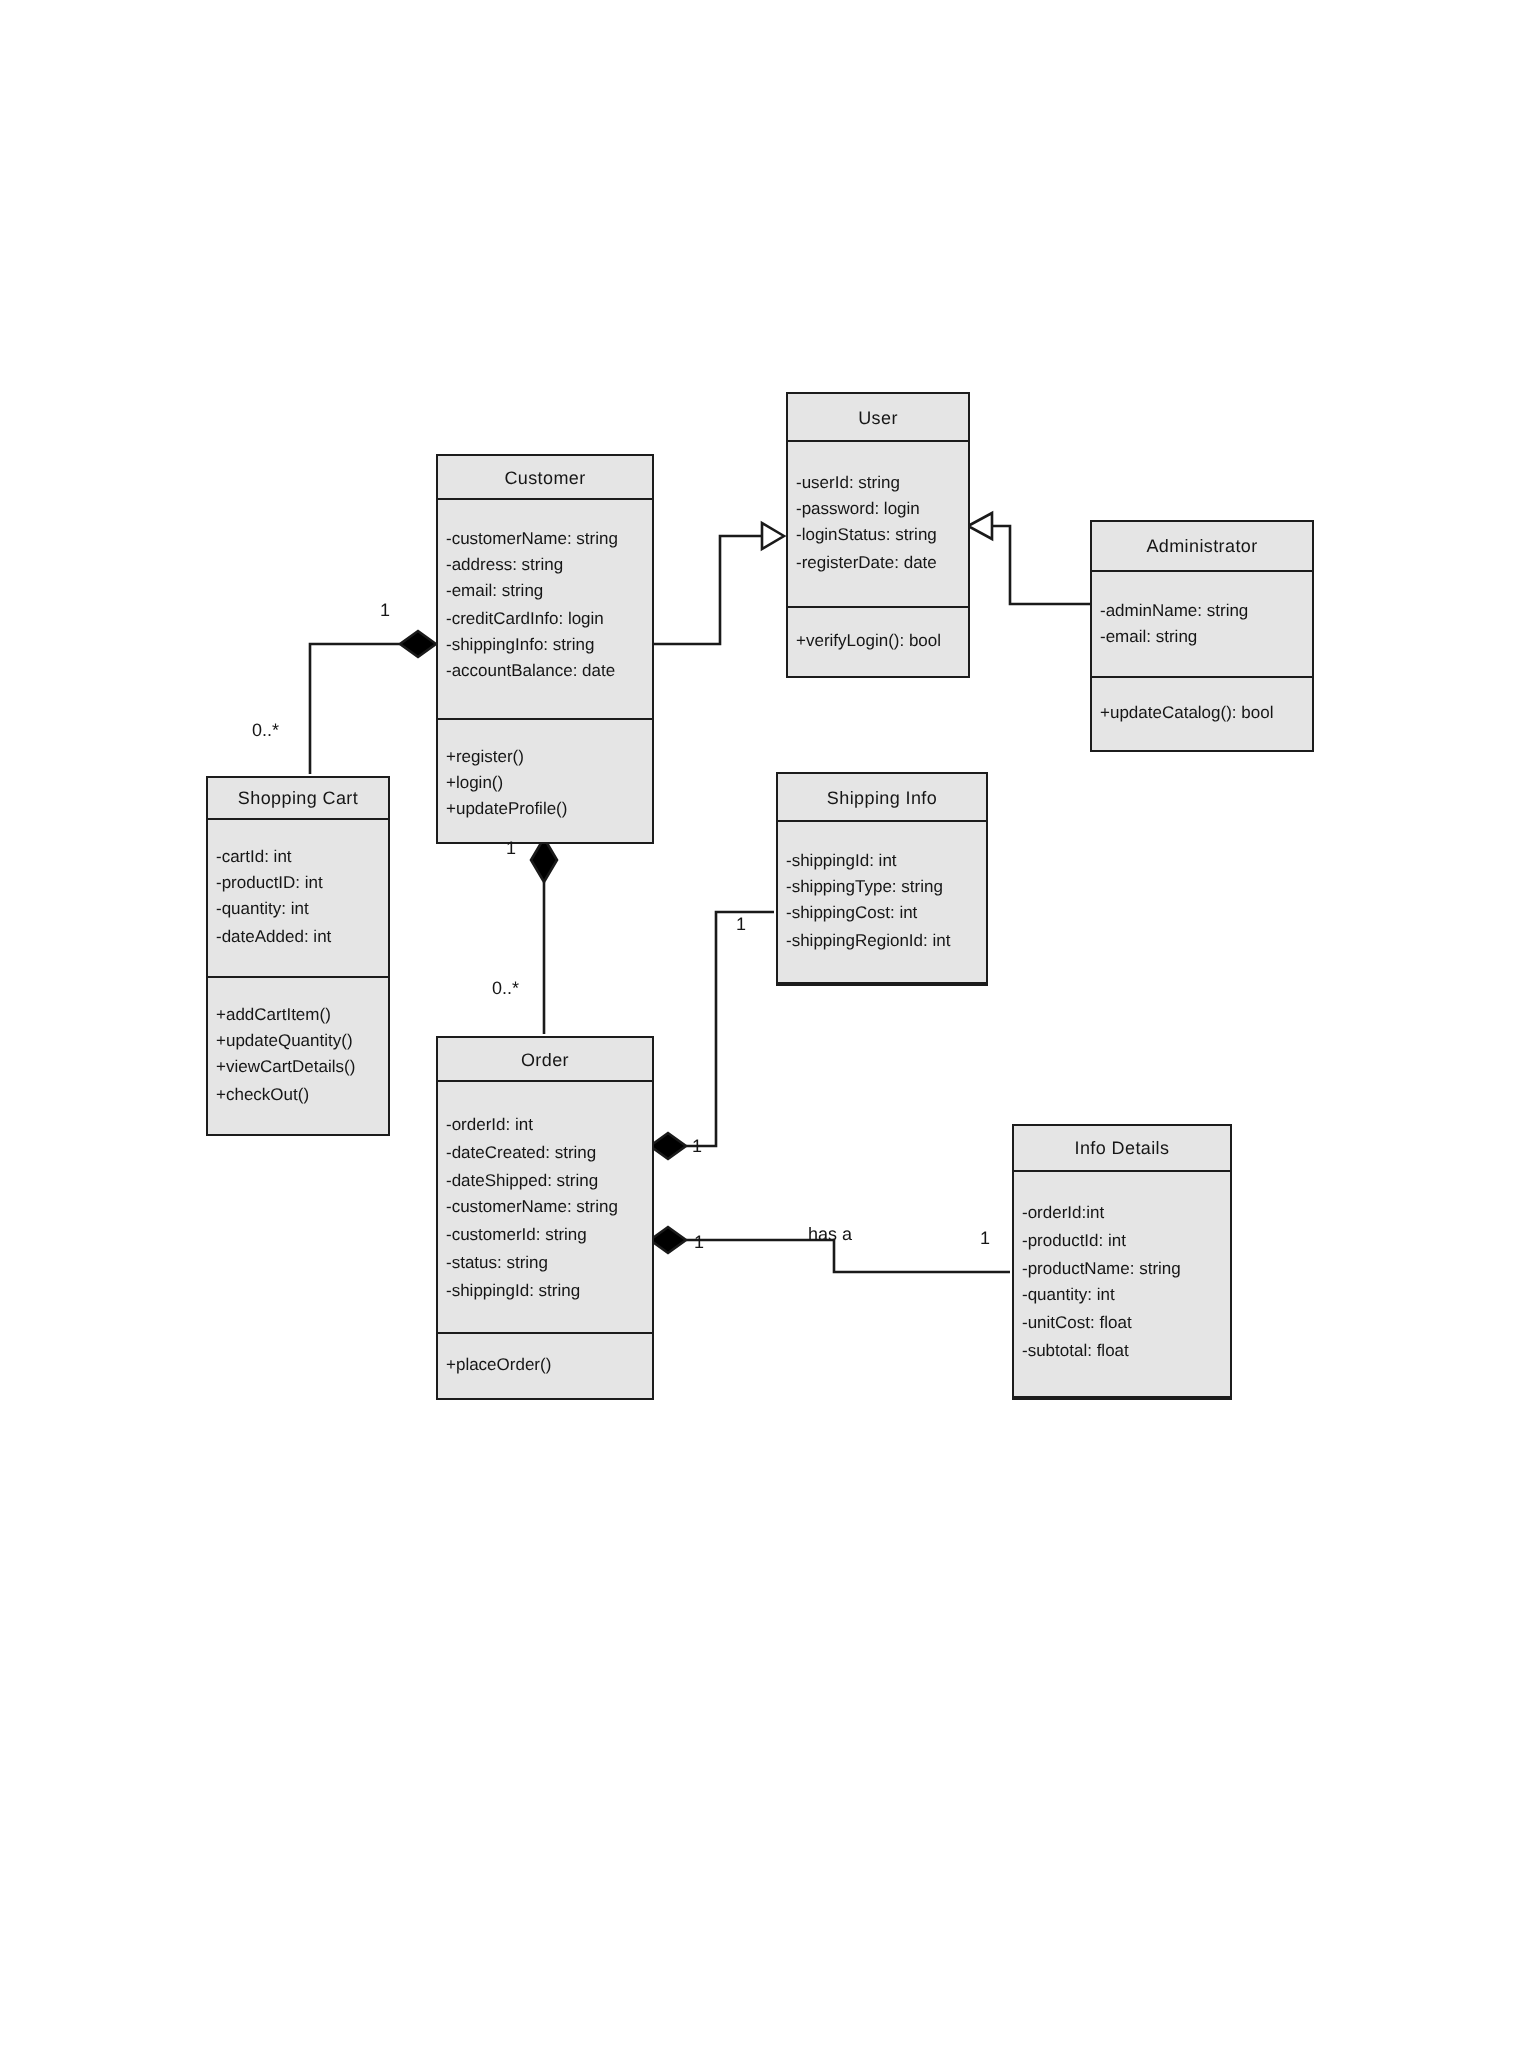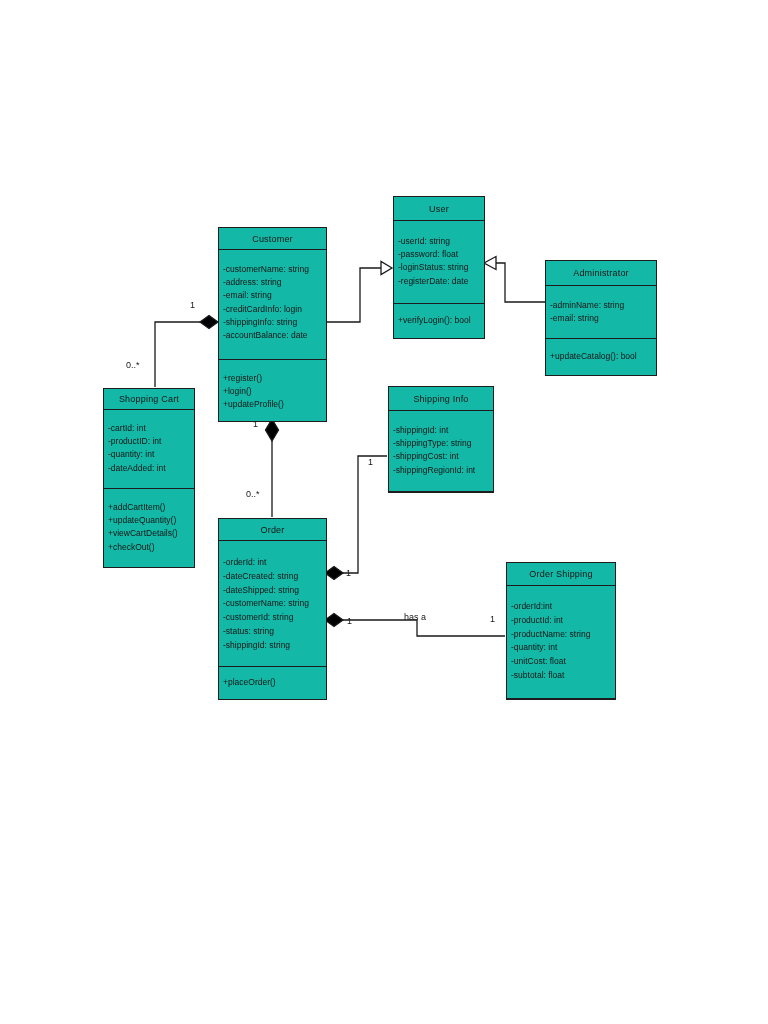--- a/index.html
+++ b/index.html
@@ -2,21 +2,21 @@
 <html><head>
 <meta charset="utf-8">
 <style>
   html,body{margin:0;padding:0;background:#ffffff;}
   .page{
     position:relative;width:768px;height:1024px;background:#ffffff;overflow:hidden;
     font-family:"Liberation Sans", sans-serif;color:#161616;
   }
   .edge-layer{position:absolute;left:0;top:0;width:768px;height:1024px;}
   .cls{
-    position:absolute;background:#14b8a6;border:1.5px solid #1c1c1c;
+    position:absolute;background:#e5e5e5;border:1.5px solid #1c1c1c;
     box-sizing:content-box;z-index:2;
   }
   .cls-title{
     display:flex;align-items:center;justify-content:center;
     font-size:9px;border-bottom:1.5px solid #1c1c1c;letter-spacing:.2px;
   }
   .cls-members{
     font-size:8.5px;line-height:13.2px;padding:10px 3px 0 4px;
     box-sizing:border-box;white-space:nowrap;overflow:hidden;
   }
@@ -59,21 +59,21 @@
   <span class="mult" style="left:346px;top:568px">1</span>
   <span class="mult" style="left:368px;top:457px">1</span>
   <span class="mult" style="left:347px;top:616px">1</span>
   <span class="mult" style="left:404px;top:612px">has a</span>
   <span class="mult" style="left:490px;top:614px">1</span>
 
   <div class="cls" style="left:393px;top:196px;width:90px">
     <div class="cls-title" style="height:23px">User</div>
     <div class="cls-members cls-attrs" style="height:83px;padding-top:14px">
         <div>-userId: string</div>
-        <div>-password: float</div>
+        <div>-password: login</div>
         <div>-loginStatus: string</div>
         <div>-registerDate: date</div>
       </div>
     <div class="cls-members" style="height:34px">
         <div>+verifyLogin(): bool</div>
       </div>
   </div>
 
   <div class="cls" style="left:218px;top:227px;width:107px">
     <div class="cls-title" style="height:21px">Customer</div>
@@ -139,21 +139,21 @@
         <div>-customerId: string</div>
         <div>-status: string</div>
         <div>-shippingId: string</div>
       </div>
     <div class="cls-members" style="height:32px;padding-top:9px">
         <div>+placeOrder()</div>
       </div>
   </div>
 
   <div class="cls" style="left:506px;top:562px;width:108px">
-    <div class="cls-title" style="height:22px">Order Shipping</div>
+    <div class="cls-title" style="height:22px">Info Details</div>
     <div class="cls-members cls-attrs" style="height:113px;padding-top:14px;line-height:13.8px">
         <div>-orderId:int</div>
         <div>-productId: int</div>
         <div>-productName: string</div>
         <div>-quantity: int</div>
         <div>-unitCost: float</div>
         <div>-subtotal: float</div>
       </div>
   </div>
 

